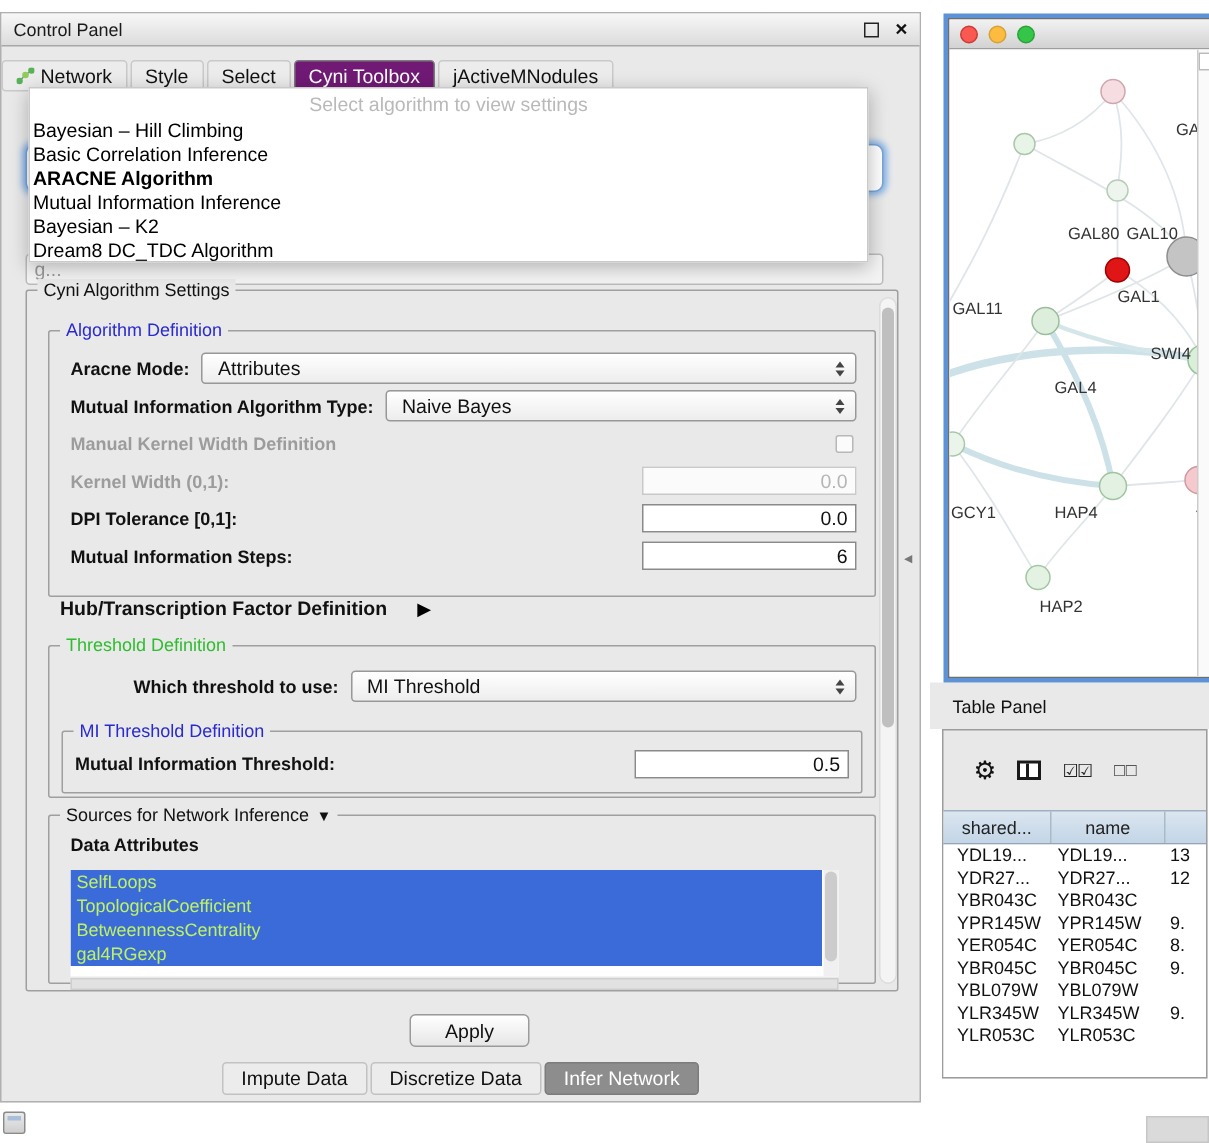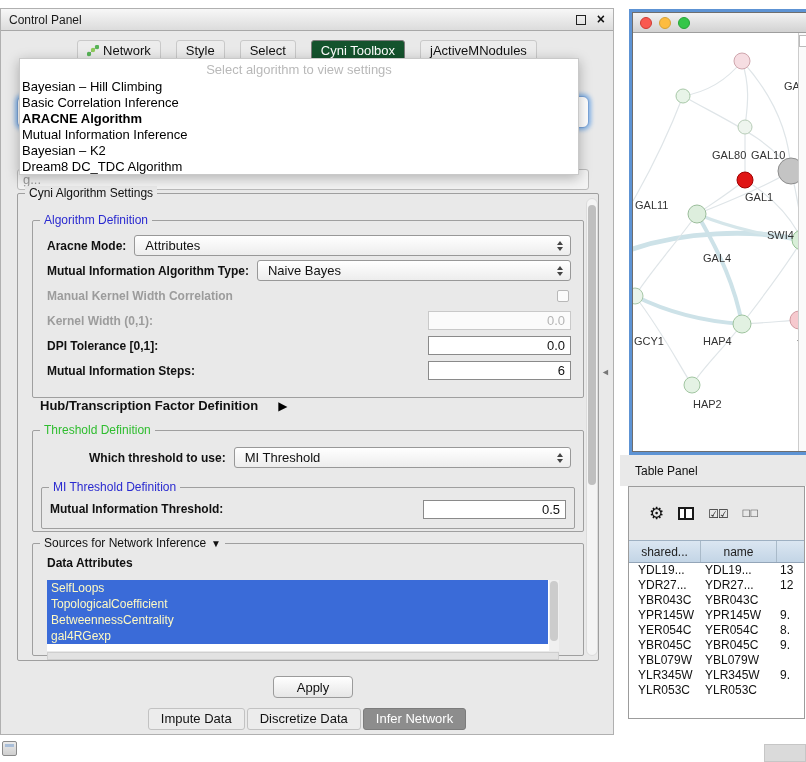--- a/index.html
+++ b/index.html
@@ -6,23 +6,23 @@
   body{font-family:"Liberation Sans",sans-serif;background:#fff}
   .stage{position:relative;width:806px;height:762px;background:#fff;overflow:hidden;font-size:12px;color:#111}
 
   
   .cp{position:absolute;left:0;top:8px;width:614px;height:727px;background:#e9e9e9;border:1px solid #b0b0b0}
   .cp-titlebar{position:absolute;top:0;left:0;right:0;height:22px;background:linear-gradient(#f7f7f7,#dcdcdc);border-bottom:1px solid #a8a8a8}
   .cp-title{position:absolute;left:8px;top:4px;font-size:12px;color:#1a1a1a}
   .wb-close{position:absolute;right:8px;top:2px;font-weight:bold;font-size:14px;color:#111;cursor:default}
   .wb-min{position:absolute;right:27px;top:6px;width:10px;height:10px;border:1.5px solid #222;background:transparent}
 
-  .tabbar{position:absolute;top:30px;left:0;right:0;height:23px;display:flex;justify-content:center;align-items:center;gap:15px}
+  .tabbar{position:absolute;top:30px;left:0;right:0;height:23px;display:flex;align-items:center;gap:2px}
   .tab{padding:0 9px;height:21px;display:flex;align-items:center;gap:4px;font-size:13px;color:#111;background:#ececec;border:1px solid #c9c9c9;border-radius:3px;cursor:default;white-space:nowrap}
-  .tab.selected{background:#14532d;color:#fff;border-color:#7c7c7c}
+  .tab.selected{background:#701a75;color:#fff;border-color:#7c7c7c}
   .net-ico{width:12px;height:12px}
 
   
   .combo-focus{position:absolute;left:16px;top:87px;width:572px;height:32px;border-radius:6px;background:#fff;border:1px solid #7aa4d8;box-shadow:0 0 4px 2px #82b2e8}
   .combo-partial{position:absolute;left:16px;top:160px;width:572px;height:21px;border:1px solid #bbb;border-radius:3px;background:#f3f3f3;color:#9a9a9a;font-size:13px;line-height:19px;padding-left:5px;overflow:hidden}
 
   
   .algo-popup{position:absolute;left:18px;top:49px;width:560px;height:117px;background:#fff;border:1px solid #c9c9c9;box-shadow:0 3px 12px rgba(0,0,0,.28);z-index:30;padding-top:1px}
   .popup-prompt{color:#b9b9b9;text-align:center;font-size:13px;height:19px;line-height:19px}
   .popup-opt{font-size:13px;height:16px;line-height:16px;padding-left:2px;color:#000;cursor:default}
@@ -56,21 +56,21 @@
 
   .thr{left:14px;top:236px;width:552px;height:102px}
   .thr-row{position:absolute;left:56px;right:12px;top:14px;height:25px;display:flex;align-items:center}
   .mithr{left:8px;top:56px;width:534px;height:42px}
   .mithr-row{position:absolute;left:8px;right:8px;top:9px;height:24px;display:flex;align-items:center}
 
   .src{left:14px;top:349px;width:552px;height:113px;overflow:visible}
   .src-title i{font-style:normal;font-size:10px;margin-left:5px}
   .attr-lbl{position:absolute;left:14px;top:12px;font-weight:bold;font-size:12px}
   .attr-list{position:absolute;left:14px;top:36px;width:512px;height:71px;background:#fff;overflow:hidden}
-  .attr-item{height:16px;line-height:16px;background:#3a6bd8;color:#fef9c3;font-size:12px;padding-left:4px;width:calc(100% - 11px);overflow:hidden;white-space:nowrap}
+  .attr-item{height:16px;line-height:16px;background:#3a6bd8;color:#bef264;font-size:12px;padding-left:4px;width:calc(100% - 11px);overflow:hidden;white-space:nowrap}
   .attr-vscroll{position:absolute;right:0;top:0;bottom:0;width:10px;background:#f0f0f0}
   .attr-vthumb{position:absolute;left:1px;top:1px;width:8px;height:60px;background:#cccccc;border-radius:4px}
   .h-scroll{position:absolute;left:14px;top:108px;width:512px;height:8px;background:#e2e2e2;border:1px solid #cfcfcf}
 
   .v-scrollbar{position:absolute;left:568px;top:4px;width:12px;height:458px;background:#f4f4f4;border:1px solid #dcdcdc;border-radius:6px}
   .v-thumb{position:absolute;left:1px;top:6px;width:8px;height:280px;background:#bfbfbf;border-radius:5px}
 
   .apply{position:absolute;left:272px;top:667px;width:80px;height:22px;border:1px solid #9b9b9b;border-radius:4px;background:linear-gradient(#ffffff,#e6e6e6);font-size:13px;font-family:"Liberation Sans",sans-serif;color:#111}
 
   .btabs{position:absolute;left:0;right:0;top:699px;display:flex;justify-content:center;gap:2px}
@@ -189,21 +189,21 @@
           <div class="combo">
             <span>Naive Bayes</span>
             <span class="combo-arrows">
                 <i class="up"></i>
                 <i class="dn"></i>
               </span>
           </div>
         </div>
 
         <div class="row">
-          <span class="lbl b dis">Manual Kernel Width Correlation</span>
+          <span class="lbl b dis">Manual Kernel Width Definition</span>
           <span class="chk"></span>
         </div>
 
         <div class="row">
           <span class="lbl b dis">Kernel Width (0,1):</span>
           <input class="inp dis" disabled="" value="0.0" style="">
         </div>
 
         <div class="row">
           <span class="lbl b">DPI Tolerance [0,1]:</span>

